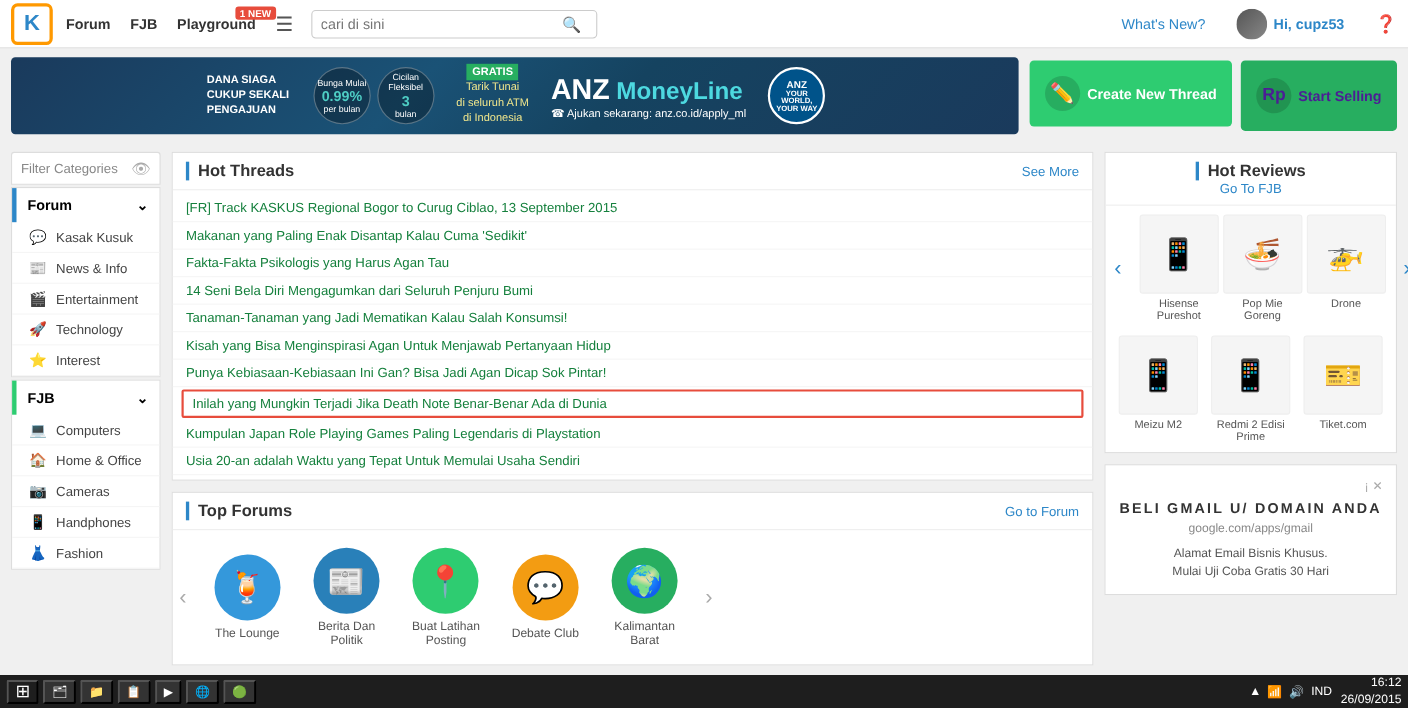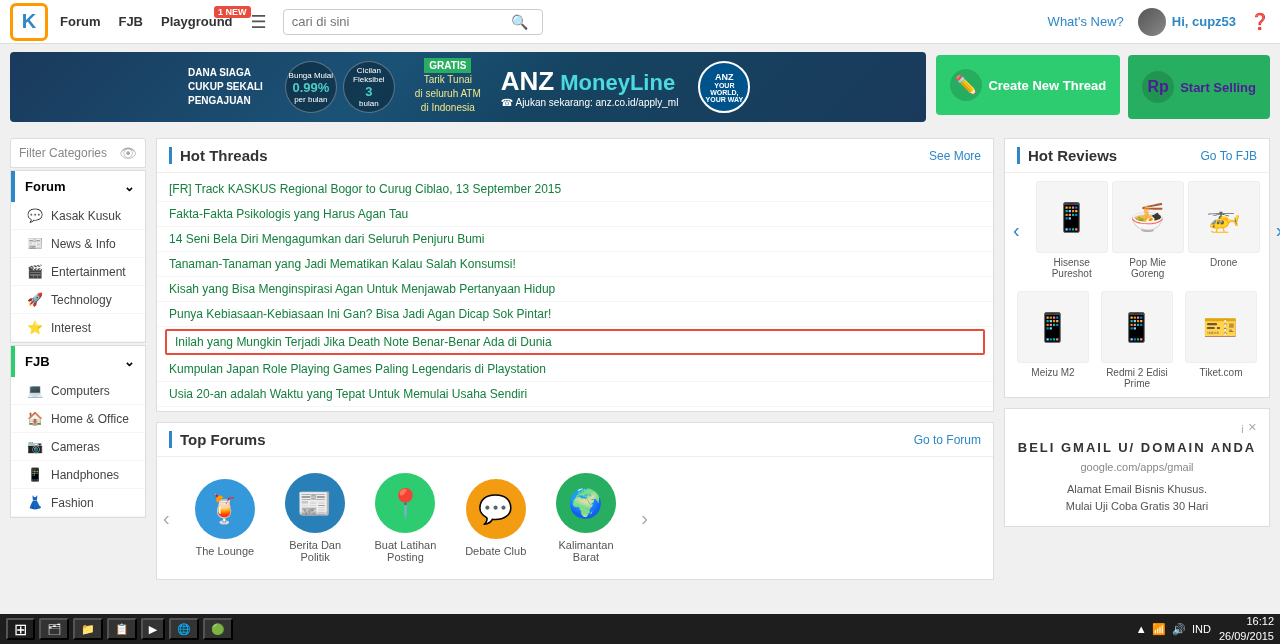--- a/index.html
+++ b/index.html
@@ -33,21 +33,21 @@
     }
     .hamburger { margin-left: 10px; font-size: 18px; color: #555; cursor: pointer; padding: 4px 8px; }
     .search-bar {
       display: flex; align-items: center;
       border: 1px solid #ccc; border-radius: 4px;
       padding: 4px 8px; margin-left: 8px;
       background: #fff; width: 260px;
     }
     .search-bar input { border: none; outline: none; width: 220px; font-size: 13px; color: #999; }
     .search-icon { color: #888; font-size: 14px; cursor: pointer; }
-    .nav-right { margin-left: auto; display: flex; align-items: center; gap: 14px; }
+    .nav-right { margin-left: auto; display: flex; align-items: center; gap: 28px; }
     .whats-new { color: #2d87c8; font-size: 13px; cursor: pointer; text-decoration: none; }
     .user-area { display: flex; align-items: center; gap: 6px; }
     .user-avatar { width: 28px; height: 28px; border-radius: 50%; background: #888; overflow: hidden; display: flex; align-items: center; justify-content: center; }
     .user-avatar-img { width: 100%; height: 100%; background: linear-gradient(135deg, #555, #888); }
     .username { color: #2d87c8; font-weight: bold; }
     .help-icon { color: #aaa; font-size: 16px; cursor: pointer; }
 
     
     .banner-area {
       display: flex; align-items: center;
@@ -140,21 +140,21 @@
     .forum-icon { width: 60px; height: 60px; border-radius: 50%; display: flex; align-items: center; justify-content: center; font-size: 28px; }
     .forum-label { font-size: 11px; color: #555; text-align: center; }
     .forum-arrow { color: #aaa; font-size: 20px; cursor: pointer; padding: 0 6px; }
     .go-to-forum { color: #2d87c8; font-size: 12px; cursor: pointer; }
 
     
     .right-panel { width: 266px; flex-shrink: 0; }
     .hot-reviews-box { background: #fff; border: 1px solid #ddd; margin-bottom: 10px; }
     .reviews-header {
       display: flex; align-items: center; justify-content: space-between;
-      padding: 8px 12px; border-bottom: 1px solid #eee;
+      padding: 8px 12px; border-bottom: 1px solid #eee; flex-direction: column;
     }
     .reviews-title { font-size: 15px; font-weight: bold; color: #333; border-left: 3px solid #2d87c8; padding-left: 8px; }
     .go-fjb { color: #2d87c8; font-size: 12px; cursor: pointer; }
     .reviews-grid { display: flex; gap: 4px; padding: 8px; }
     .review-item { flex: 1; display: flex; flex-direction: column; align-items: center; gap: 4px; cursor: pointer; }
     .review-img { width: 72px; height: 72px; background: #f5f5f5; border: 1px solid #eee; border-radius: 3px; display: flex; align-items: center; justify-content: center; overflow: hidden; }
     .review-label { font-size: 10px; color: #555; text-align: center; }
     .reviews-nav { display: flex; align-items: center; padding: 4px 8px; }
     .reviews-nav .nav-arrow { color: #2d87c8; font-size: 20px; cursor: pointer; }
 
@@ -335,20 +335,21 @@
 
   <div class="center-content">
 
     <div class="section-box">
       <div class="section-header">
         <span class="section-title">Hot Threads</span>
         <a class="see-more">See More</a>
       </div>
       <div class="thread-list">
         <div class="thread-item">[FR] Track KASKUS Regional Bogor to Curug Ciblao, 13 September 2015</div>
+        <div class="thread-item">Makanan yang Paling Enak Disantap Kalau Cuma 'Sedikit'</div>
         <div class="thread-item">Fakta-Fakta Psikologis yang Harus Agan Tau</div>
         <div class="thread-item">14 Seni Bela Diri Mengagumkan dari Seluruh Penjuru Bumi</div>
         <div class="thread-item">Tanaman-Tanaman yang Jadi Mematikan Kalau Salah Konsumsi!</div>
         <div class="thread-item">Kisah yang Bisa Menginspirasi Agan Untuk Menjawab Pertanyaan Hidup</div>
         <div class="thread-item">Punya Kebiasaan-Kebiasaan Ini Gan? Bisa Jadi Agan Dicap Sok Pintar!</div>
         <div class="thread-item highlighted">Inilah yang Mungkin Terjadi Jika Death Note Benar-Benar Ada di Dunia</div>
         <div class="thread-item">Kumpulan Japan Role Playing Games Paling Legendaris di Playstation</div>
         <div class="thread-item">Usia 20-an adalah Waktu yang Tepat Untuk Memulai Usaha Sendiri</div>
       </div>
     </div>

